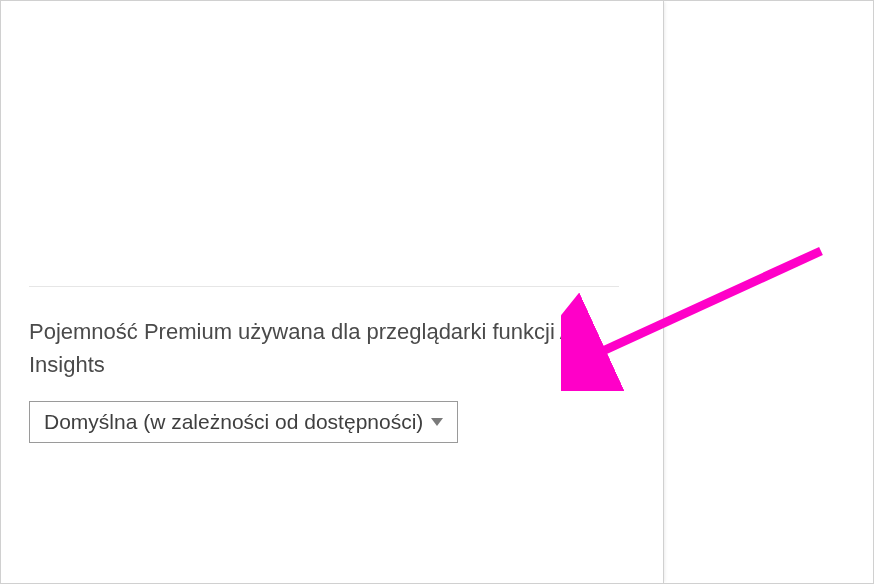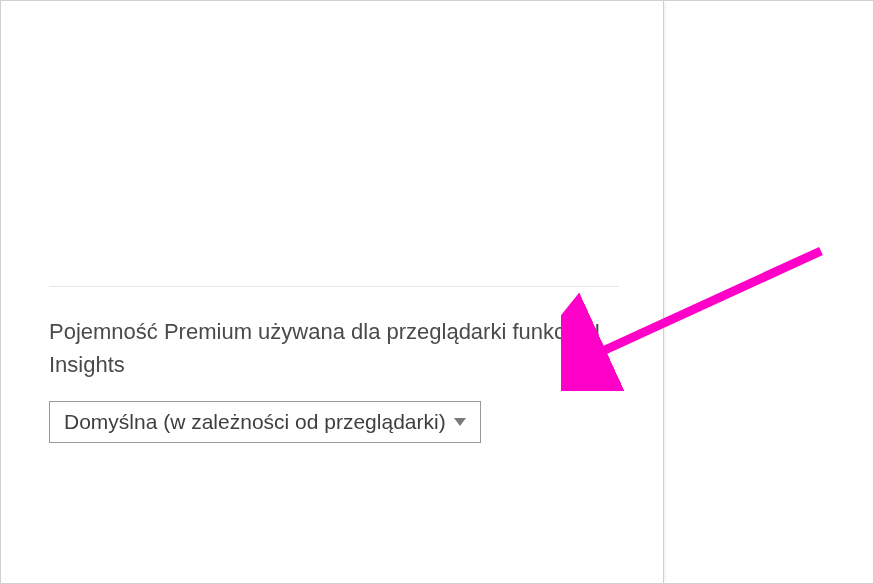--- a/index.html
+++ b/index.html
@@ -18,21 +18,21 @@
     .outer-panel {
       width: 663px;
       height: 100%;
       border-right: 1px solid #d0d0d0;
       box-shadow: 2px 0 3px -1px rgba(0,0,0,0.08);
       padding: 0;
       position: relative;
     }
     .content-area {
       position: absolute;
-      left: 48px;
+      left: 28px;
       right: 44px;
       bottom: 140px;
     }
     .separator {
       height: 1px;
       background: #e6e6e6;
       margin-bottom: 28px;
     }
     .section-label {
       font-size: 22px;
@@ -67,21 +67,21 @@
     }
   </style>
 </head>
 <body>
 
 <div class="outer-panel">
   <div class="content-area">
     <div class="separator"></div>
     <div class="section-label">Pojemność Premium używana dla przeglądarki funkcji AI Insights</div>
     <div class="dropdown">
-      <span class="dropdown-text">Domyślna (w zależności od przeglądarki)</span>
+      <span class="dropdown-text">Domyślna (w zależności od dostępności)</span>
       <span class="caret-icon">
         <svg width="12" height="8" viewBox="0 0 12 8">
           <polygon points="0,0 12,0 6,8" fill="#7a7a7a"></polygon>
         </svg>
       </span>
     </div>
   </div>
 </div>
 
 <div class="annotation-arrow">

